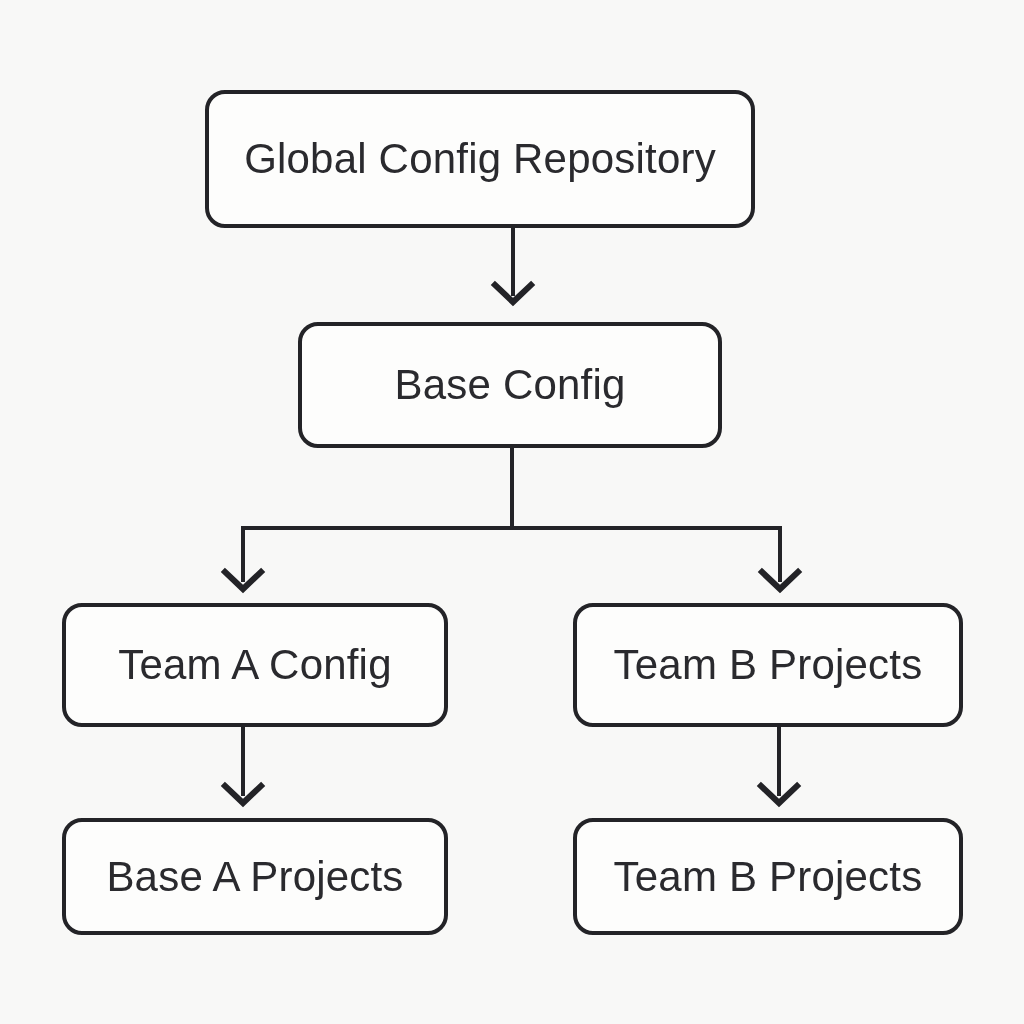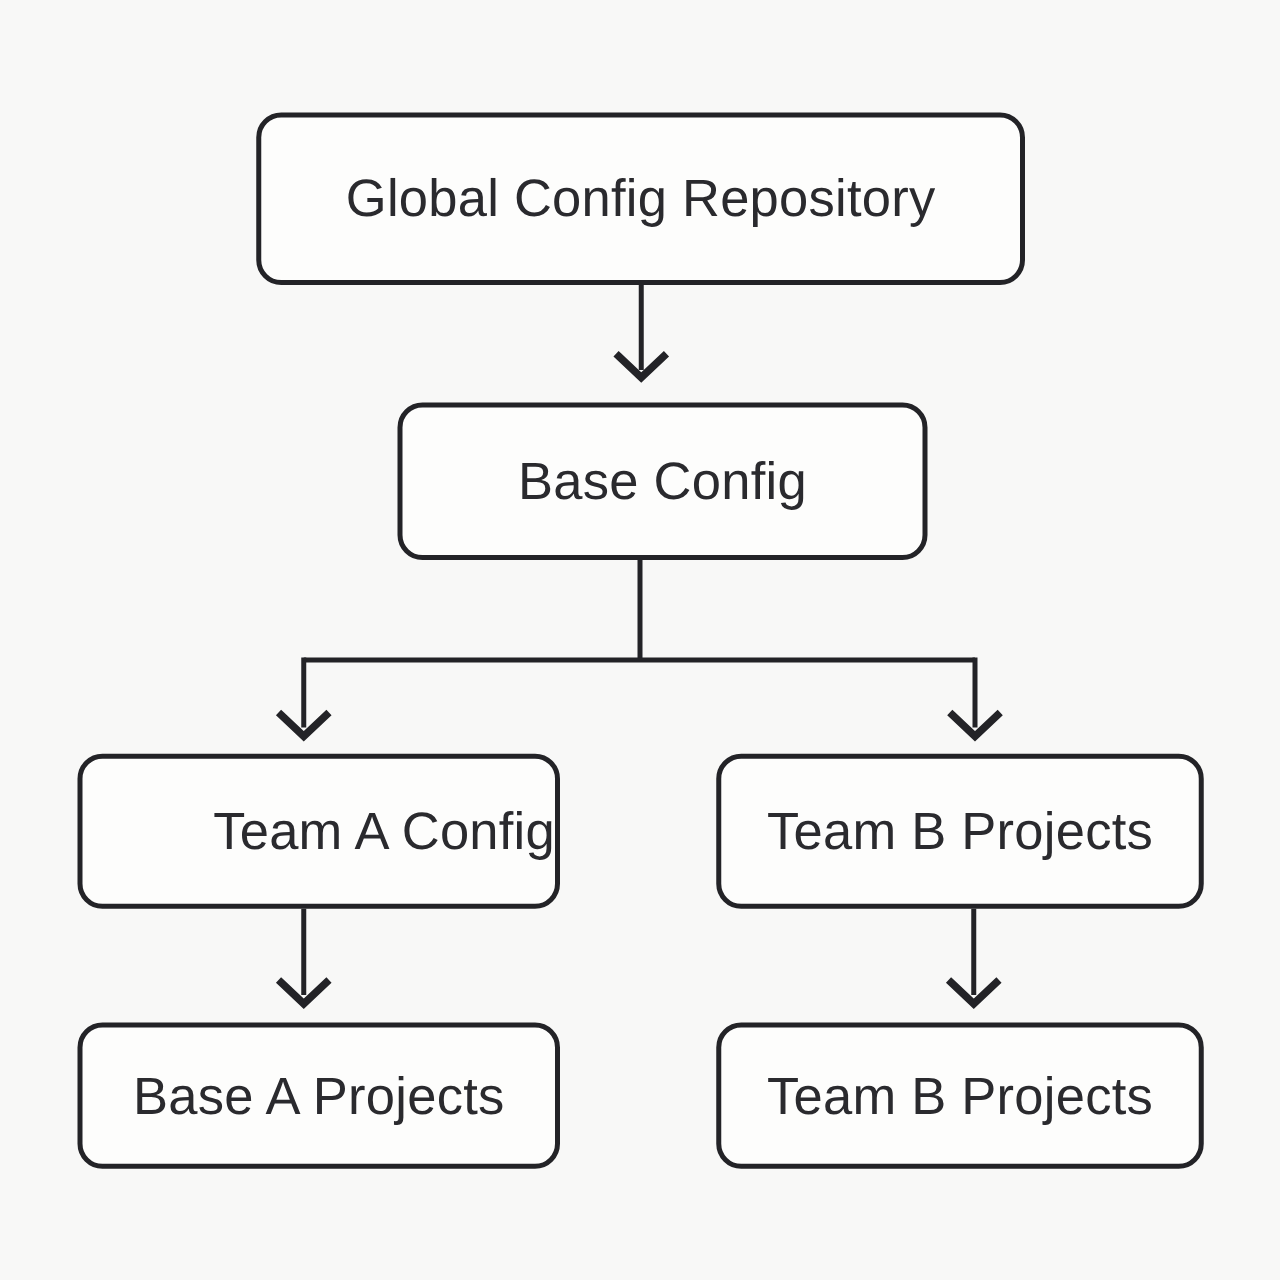--- a/index.html
+++ b/index.html
@@ -31,23 +31,23 @@
     border-radius: 20px;
     display: flex;
     align-items: center;
     justify-content: center;
     color: #2a2a2e;
     font-size: 42px;
     font-weight: 500;
     letter-spacing: 0.2px;
     white-space: nowrap;
   }
-  #node-global-config-repository { left: 205px; top:  90px; width: 615px; height: 138px; }
-  #node-base-config              { left: 298px; top: 322px; width: 424px; height: 126px; margin-left: 20px; }
-  #node-team-a-config            { left:  62px; top: 603px; width: 386px; height: 124px; justify-content: flex-end; }
+  #node-global-config-repository { left: 205px; top:  90px; width: 550px; height: 138px; }
+  #node-base-config              { left: 298px; top: 322px; width: 424px; height: 126px; }
+  #node-team-a-config            { left:  62px; top: 603px; width: 386px; height: 124px; }
   #node-team-b-projects-mid      { left: 573px; top: 603px; width: 390px; height: 124px; }
   #node-team-a-projects          { left:  62px; top: 818px; width: 386px; height: 117px; }
   #node-team-b-projects-bottom   { left: 573px; top: 818px; width: 390px; height: 117px; }
   .edge-line {
     stroke: #232327;
     stroke-width: 4;
     fill: none;
   }
   .edge-head {
     stroke: #232327;

